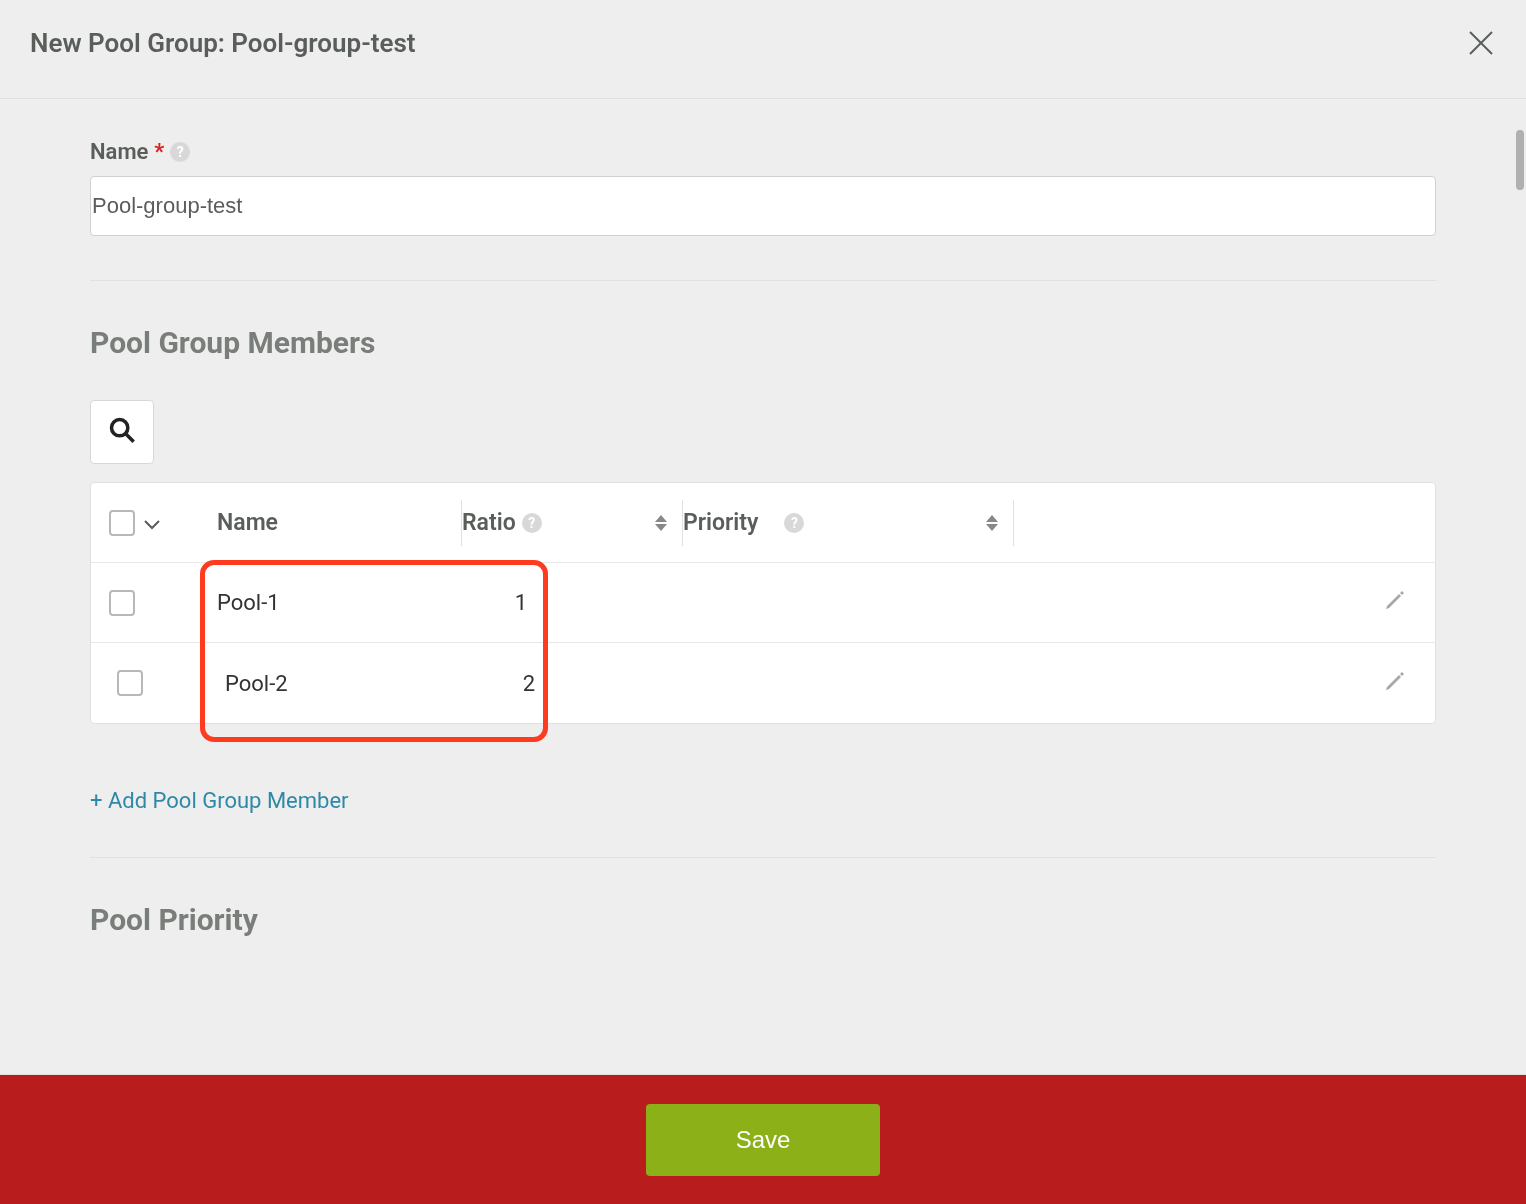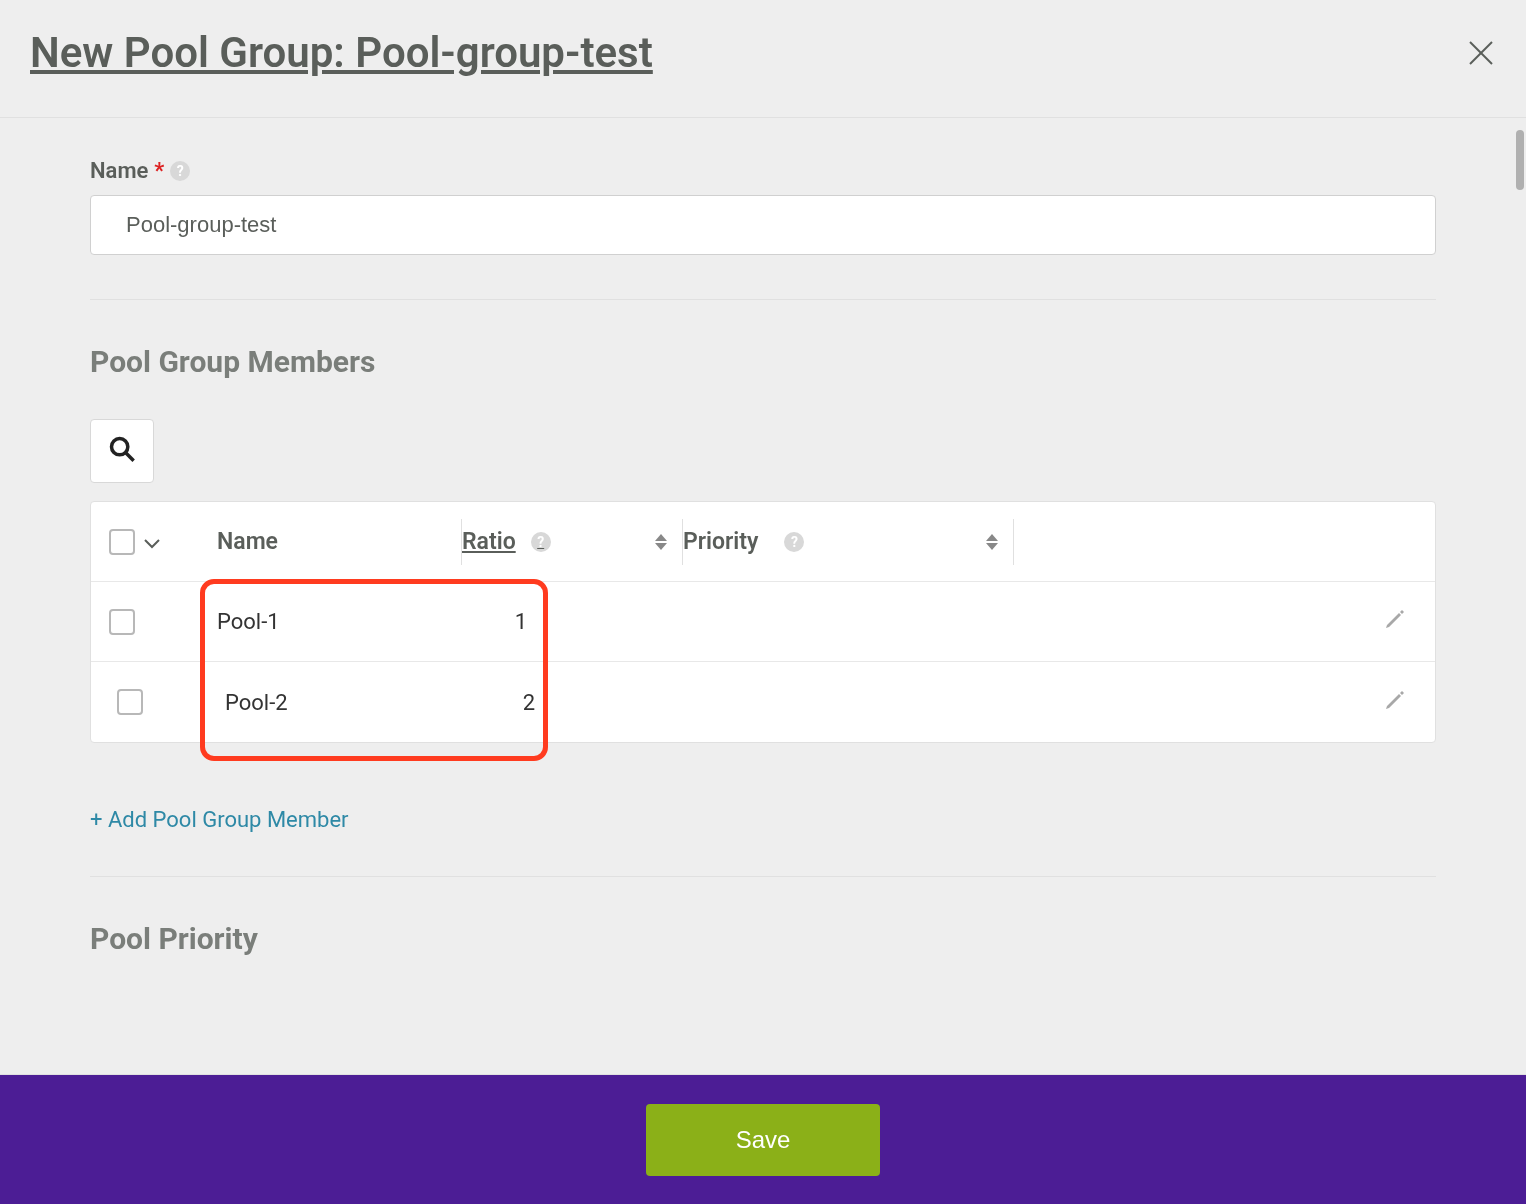--- a/index.html
+++ b/index.html
@@ -12,24 +12,23 @@
       position: relative;
     }
     .header {
       display: flex;
       align-items: center;
       justify-content: space-between;
       padding: 28px 30px 40px 30px;
       border-bottom: 1px solid #e0e0e0;
     }
     .header h1 {
-      font-size: 42px;
+      font-size: 26px;
       font-weight: 600;
       color: #5a5e5a;
-      text-decoration: underline;
     }
     .close-btn {
       cursor: pointer;
       color: #5a5e5a;
     }
     .close-btn svg { display: block; }
     .content {
       padding: 40px 90px 40px 90px;
       overflow-y: auto;
       height: calc(100% - 110px - 120px);
@@ -51,21 +50,21 @@
       background: #d8d8d8;
       color: #fff;
       align-items: center;
       justify-content: center;
       font-size: 14px;
       font-weight: 700;
     }
     .text-input {
       width: 100%;
       font-size: 22px;
-      padding: 16px 35px;
+      padding: 16px 1px;
       border: 1px solid #d0d0d0;
       border-radius: 4px;
       background: #fff;
       color: #5a5e5a;
     }
     .hr { border: none; border-top: 1px solid #e0e0e0; margin: 44px 0; }
     .section-title {
       font-size: 30px;
       font-weight: 700;
       color: #7a7e7a;
@@ -98,21 +97,21 @@
       min-height: 80px;
     }
     .table-row:last-child { border-bottom: none; margin-left: 8px; }
     .table-header {
       font-weight: 600;
       color: #5a5e5a;
       font-size: 23px;
     }
     .col-check { width: 90px; padding-left: 18px; display:flex; align-items:center; gap:8px;}
     .col-name { width: 280px; padding-left: 36px; position: relative; }
-    .col-ratio { width: 220px; text-align: left; display:flex; align-items:center; gap:15px; position: relative; text-decoration: underline; }
+    .col-ratio { width: 220px; text-align: left; display:flex; align-items:center; gap:6px; position: relative; }
     .col-ratio-val { width: 220px; text-align: center; padding-right: 100px; }
     .col-priority { width: 330px; text-align:left; display:flex; align-items:center; gap:26px; }
     .col-deploy { flex: 1; text-align:left; padding-left: 20px; }
     .col-edit { width: 80px; text-align:center; }
     .checkbox {
       width: 26px; height: 26px;
       border: 2px solid #b8b8b8;
       border-radius: 4px;
       background: #fff;
       cursor: pointer;
@@ -142,21 +141,21 @@
       font-size: 22px;
       margin-top: 64px;
       display: inline-block;
       cursor: pointer;
     }
     .footer {
       position: absolute;
       bottom: 0; left: 0; right: 0;
       height: 130px;
       border-top: 1px solid #e0e0e0;
-      background: #4c1d95;
+      background: #b91c1c;
       display:flex;
       align-items:center;
       justify-content:center;
     }
     .save-btn {
       background: #8bb018;
       color: #fff;
       font-size: 24px;
       font-weight: 400;
       border: none;

